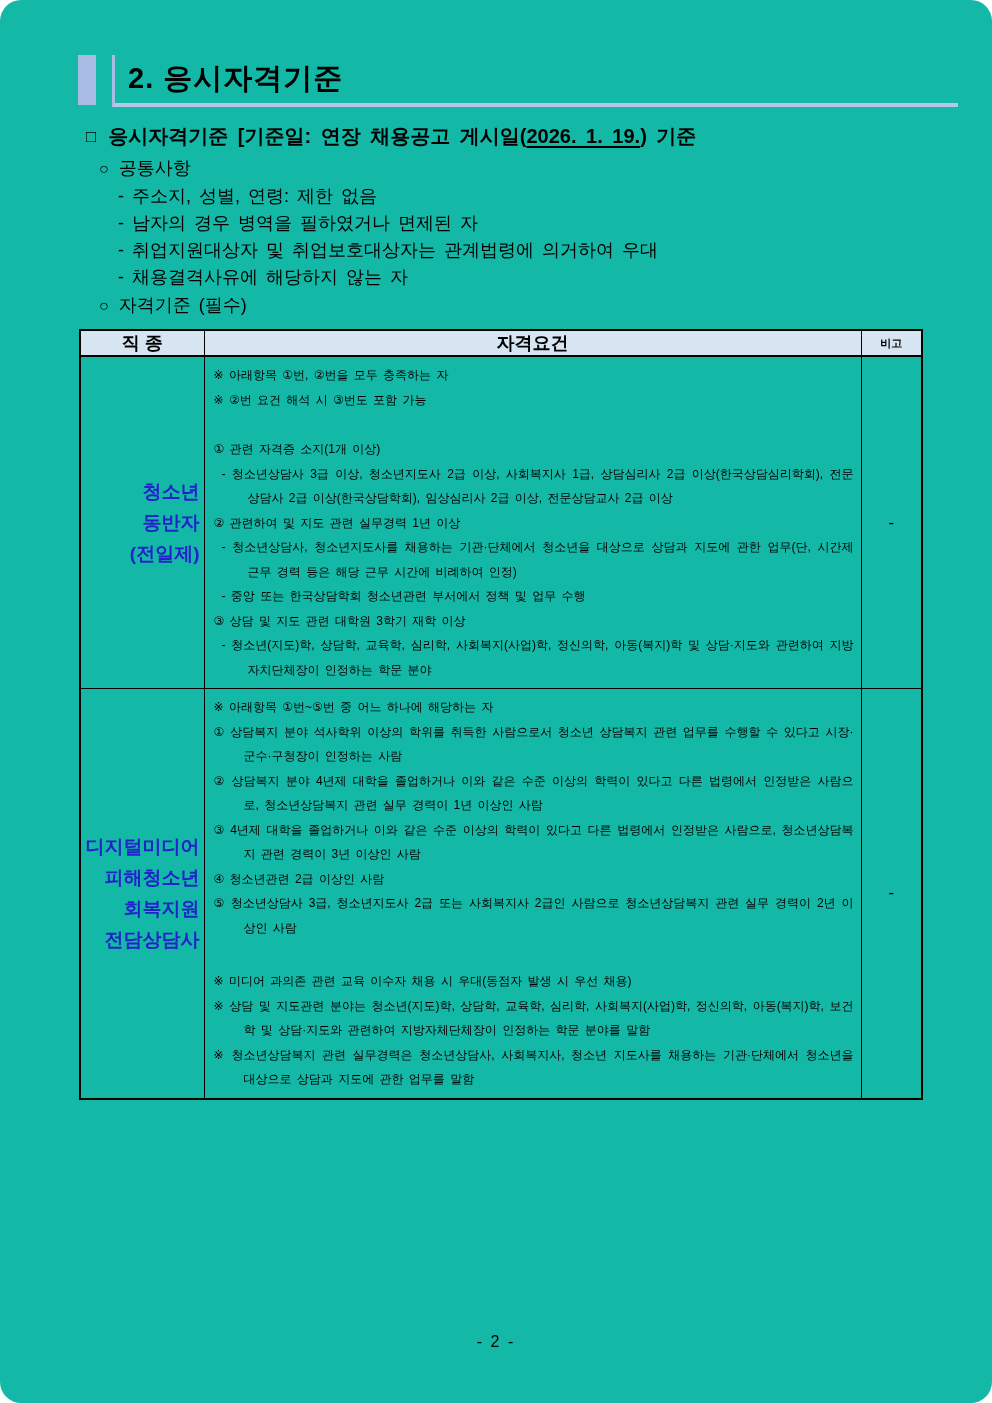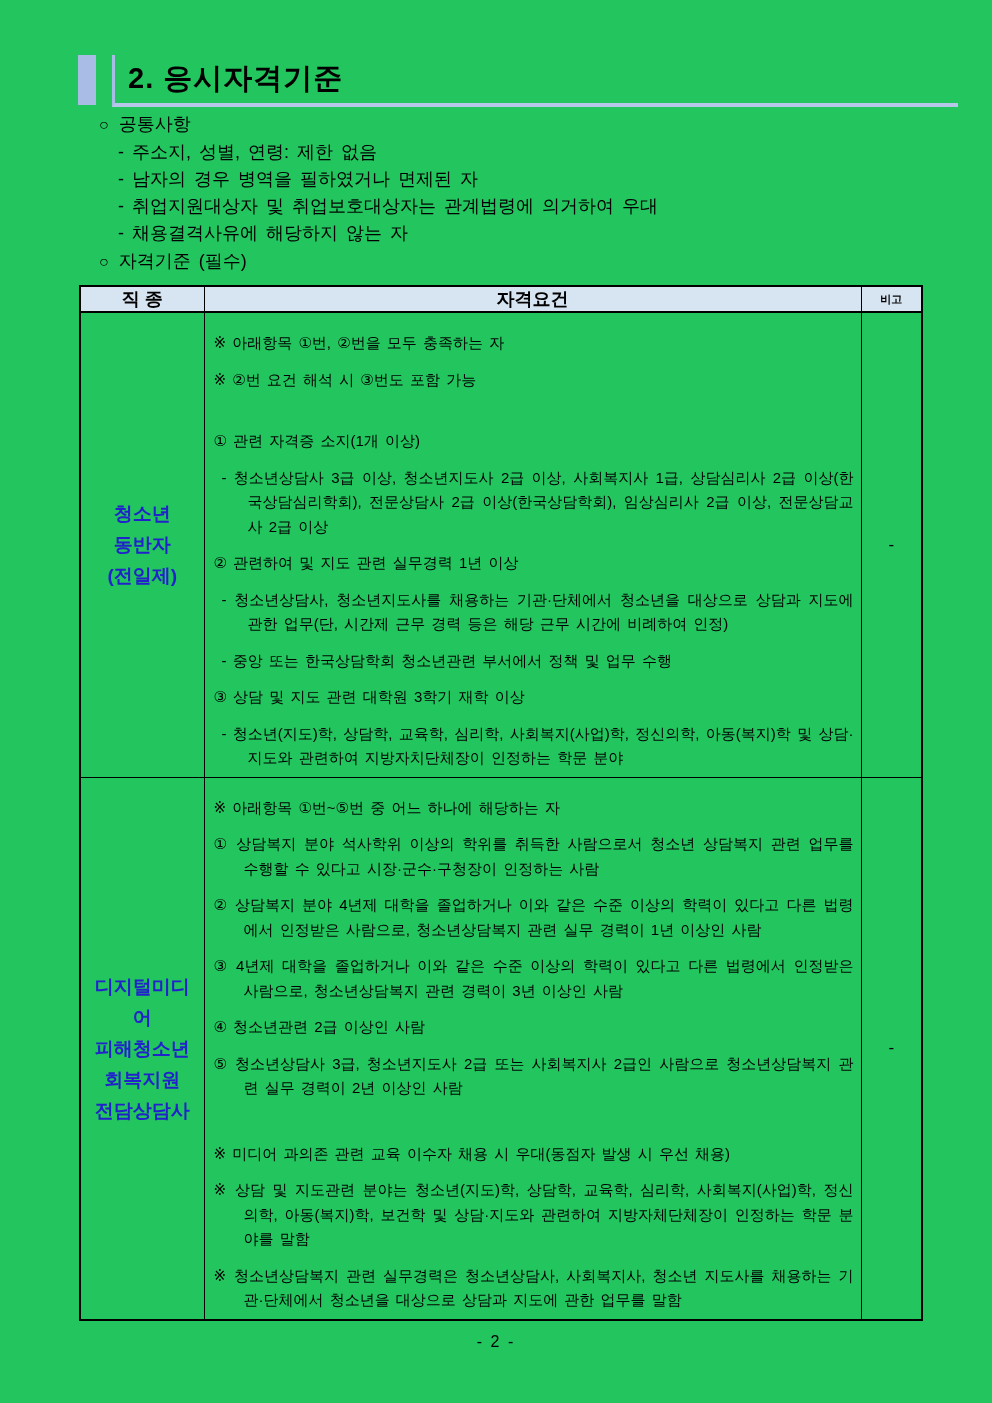--- a/index.html
+++ b/index.html
@@ -2,21 +2,21 @@
 <html><head>
 <meta charset="utf-8">
 <style>
   * { box-sizing: border-box; }
   html, body { margin: 0; padding: 0; }
   body {
     width: 992px; height: 1403px; background: #ffffff; color: #000;
     font-family: "Liberation Sans", "DejaVu Sans", sans-serif;
     -webkit-font-smoothing: antialiased;
   }
-  .page { position: relative; width: 992px; height: 1403px; overflow: hidden; background: #22c55e; }
+  .page { position: relative; width: 992px; height: 1403px; overflow: hidden; background: #14b8a6; border-radius: 21px; }
 
   
   .title-row { position: relative; padding-top: 55px; height: 110px; }
   .accent-bar { position: absolute; left: 78px; top: 55px; width: 18px; height: 50px; background: #a8bce6; }
   .title-box {
     margin-left: 112px; margin-right: 34px; height: 52px;
     border-left: 3px solid #a8bce6; border-bottom: 4px solid #b6c7ea;
     display: flex; align-items: center; padding-left: 13px;
   }
   .title-box h1 { margin: 0; font-size: 29px; font-weight: bold; letter-spacing: 1px; }
@@ -33,48 +33,51 @@
   table.qual { margin: 9px 0 0 79px; width: 842px; border-collapse: collapse; table-layout: fixed; border: 2px solid #000; }
   table.qual col.c1 { width: 124px; }
   table.qual col.c2 { width: 657px; }
   table.qual col.c3 { width: 61px; }
   table.qual th {
     background: #d7e4f1; border: 1px solid #000; border-bottom: 2px solid #000;
     height: 21px; font-size: 18px; font-weight: bold; text-align: center; padding: 0;
   }
   table.qual th.note-h { border-left: 1px dotted #000; font-size: 11px; }
   td.job {
-    border: 1px solid #000; text-align: center; vertical-align: middle;
-    color: #2222cc; font-weight: bold; font-size: 19px; line-height: 31px; padding: 2px 10px;
+    border: 1px solid #000; text-align: right; vertical-align: middle;
+    color: #2222cc; font-weight: bold; font-size: 19px; line-height: 31px; padding: 2px 4px;
   }
   td.req { border: 1px solid #000; vertical-align: top; padding: 6px 7px 6px 9px; }
   td.note { border: 1px solid #000; border-left: 1px dotted #000; text-align: center; vertical-align: middle; font-size: 17px; }
   .item {
-    font-size: 15px; line-height: 24.5px; text-align: justify;
-    padding-left: 30px; text-indent: -30px; word-spacing: 2px; margin-top: 12px;
+    font-size: 12px; line-height: 24.5px; text-align: justify;
+    padding-left: 30px; text-indent: -30px; word-spacing: 2px;
   }
   .item.sub { padding-left: 34px; text-indent: -26px; }
   .blank { height: 25px; }
   .blank2 { height: 29px; }
 
   
   .page-footer { position: absolute; top: 1333px; left: 0; width: 992px; text-align: center; font-size: 16px; letter-spacing: 2px; }
 </style>
 </head>
 <body>
 
 <div class="page">
 
   <div class="title-row">
     <div class="accent-bar"></div>
     <div class="title-box">
       <h1>2. 응시자격기준</h1>
     </div>
   </div>
 
+  <div class="h2-line">
+    <span class="bullet">□</span><span>응시자격기준 [기준일: 연장 채용공고 게시일(</span><span class="u">2026. 1. 19.</span><span>) 기준</span>
+  </div>
 
   <div class="o-line">
     <span class="bullet">○</span><span>공통사항</span>
   </div>
 
   <div class="dash-line">- 주소지, 성별, 연령: 제한 없음</div>
   <div class="dash-line">- 남자의 경우 병역을 필하였거나 면제된 자</div>
   <div class="dash-line">- 취업지원대상자 및 취업보호대상자는 관계법령에 의거하여 우대</div>
   <div class="dash-line">- 채용결격사유에 해당하지 않는 자</div>
 

